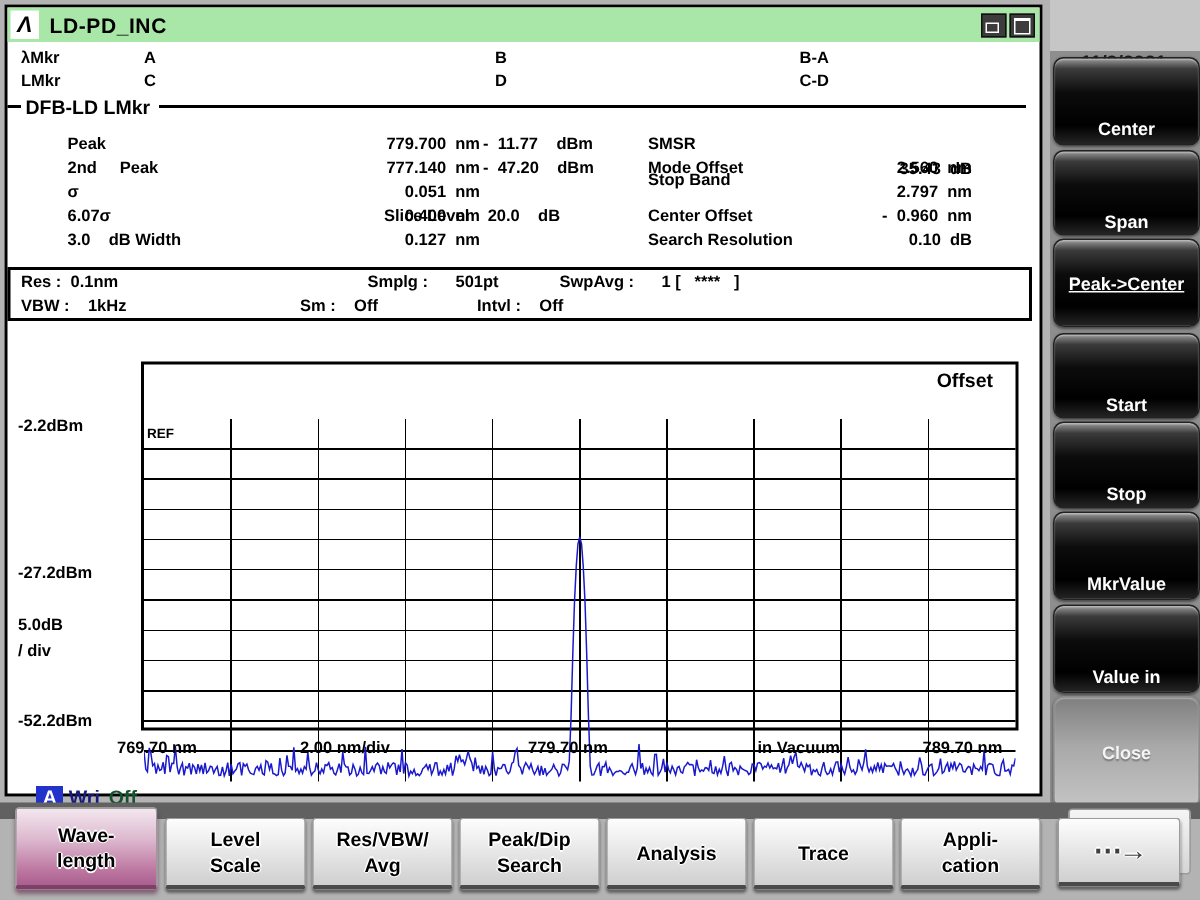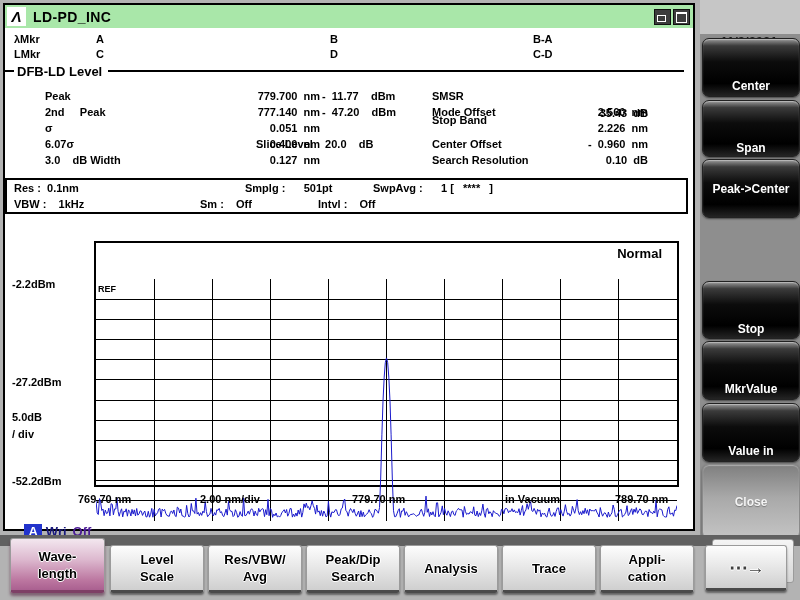--- a/index.html
+++ b/index.html
@@ -39,32 +39,32 @@
   #chart-frame{left:94px;top:241px;width:581px;height:242px;border:2px solid #000;background:#fff;}
   #trace-svg{display:block;width:581px;height:242px;}
   #ref-label{left:98px;top:284px;font-size:9px;line-height:10px;}
   #normal-label{left:560px;top:246px;width:102px;text-align:right;font-size:13px;}
 
   
   #trace-status{left:10px;top:509px;font-size:13px;}
   #trace-a-badge{background:#2233cc;color:#fff;padding:0 4px 1px 4px;}
   #wri-off{border-bottom:2px solid #223;padding:0 3px 1px 2px;margin-left:2px;}
   #wri-lbl{color:#1a1a7e;}
-  #off-lbl{color:#4c1d95;margin-left:6px;}
+  #off-lbl{color:#14532d;margin-left:6px;}
 
   
   #right-strip{left:700px;top:0;width:100px;height:540px;background:#c6c6c6;}
   #sidebar-bg{left:700px;top:34px;width:100px;height:506px;background:#8e8e8e;}
   #datetime{left:700px;top:4px;width:98px;text-align:center;font-size:13px;line-height:15px;color:#1c1c1c;font-weight:bold;}
   .skey{left:702px;width:96px;border-radius:7px;color:#fff;font-size:12px;text-align:center;
     background:linear-gradient(180deg,#9a9a9a 0,#3b3b3b 12%,#0c0c0c 40%,#000 78%,#242424 100%);
     border:1px solid #222;box-shadow:inset 0 1px 1px rgba(255,255,255,.35),0 1px 2px rgba(0,0,0,.5);cursor:pointer;}
   .skey .l1{margin-top:12px;}
   .skey .l2{margin-top:7px;}
-  .skey.single{display:flex;align-items:center;justify-content:center;}
+  .skey.single{display:flex;align-items:center;justify-content:center;text-decoration:underline;}
   .optrow{display:flex;justify-content:space-evenly;margin-top:8px;}
   .opt.sel{border-bottom:2px solid #fff;padding-bottom:1px;}
   .skey.gray{background:linear-gradient(180deg,#7f7f7f,#a9a9a9 45%,#c4c4c4);border:1px solid #8a8a8a;
     display:flex;align-items:center;justify-content:center;color:#f4f4f4;text-shadow:0 1px 1px #777;}
 
   
   #softkey-strip{left:0;top:535px;width:800px;height:11px;background:#616161;}
   .fkey{top:545px;height:44px;width:92px;border-radius:3px;cursor:pointer;
     background:linear-gradient(180deg,#fdfdfd,#e9e9e9 45%,#cfcfcf);
     border:1px solid #9b9b9b;border-bottom:3px solid #4a4a4a;box-shadow:0 2px 2px rgba(0,0,0,.45);
@@ -99,21 +99,21 @@
   <div class="abs t13" style="left:96px;top:32px">A</div>
   <div class="abs t13" style="left:330px;top:32px">B</div>
   <div class="abs t13" style="left:533px;top:32px">B-A</div>
   <div class="abs t13" style="left:14px;top:47px">LMkr</div>
   <div class="abs t13" style="left:96px;top:47px">C</div>
   <div class="abs t13" style="left:330px;top:47px">D</div>
   <div class="abs t13" style="left:533px;top:47px">C-D</div>
 
   <div class="abs" id="section-row">
     <div class="dash"></div>
-    <div class="title">DFB-LD Level</div>
+    <div class="title">DFB-LD LMkr</div>
     <div class="rule"></div>
   </div>
 
   <div class="abs t13 res-label" style="top:89px">Peak</div>
   <div class="abs t13 res-val" style="top:89px">779.700  nm</div>
   <div class="abs t13 ex322" style="top:89px">-  11.77    dBm</div>
   <div class="abs t13 res-label" style="top:105px">2nd     Peak</div>
   <div class="abs t13 res-val" style="top:105px">777.140  nm</div>
   <div class="abs t13 ex322" style="top:105px">-  47.20    dBm</div>
   <div class="abs t13 res-label" style="top:121px">σ</div>
@@ -122,21 +122,21 @@
   <div class="abs t13 res-val" style="top:137px">0.400  nm</div>
   <div class="abs t13 ex256" style="top:137px">Slice Level    20.0    dB</div>
   <div class="abs t13 res-label" style="top:153px">3.0    dB Width</div>
   <div class="abs t13 res-val" style="top:153px">0.127  nm</div>
 
   <div class="abs t13 rres-label" style="top:89px">SMSR</div>
   <div class="abs t13 rres-val" style="top:106px">35.43  dB</div>
   <div class="abs t13 rres-label" style="top:105px">Mode Offset</div>
   <div class="abs t13 rres-val" style="top:105px">2.560  nm</div>
   <div class="abs t13 rres-label" style="top:113px">Stop Band</div>
-  <div class="abs t13 rres-val" style="top:121px">2.226  nm</div>
+  <div class="abs t13 rres-val" style="top:121px">2.797  nm</div>
   <div class="abs t13 rres-label" style="top:137px">Center Offset</div>
   <div class="abs t13 rres-val" style="top:137px">-  0.960  nm</div>
   <div class="abs t13 rres-label" style="top:153px">Search Resolution</div>
   <div class="abs t13 rres-val" style="top:153px">0.10  dB</div>
 
   <div class="abs" id="settings-box"></div>
   <div class="abs t13" style="left:14px;top:181px">Res :  0.1nm</div>
   <div class="abs t13" style="left:245px;top:181px">Smplg :      501pt</div>
   <div class="abs t13" style="left:373px;top:181px">SwpAvg :      1 [   ****   ]</div>
   <div class="abs t13" style="left:14px;top:197px">VBW :    1kHz</div>
@@ -164,21 +164,21 @@
           <line x1="0" y1="141.2" x2="581" y2="141.2"></line>
           <line x1="0" y1="161.3" x2="581" y2="161.3"></line>
           <line x1="0" y1="181.5" x2="581" y2="181.5"></line>
           <line x1="0" y1="201.7" x2="581" y2="201.7"></line>
           <line x1="0" y1="221.8" x2="581" y2="221.8"></line>
         </g>
         <polyline points="0.0,222.1 1.2,233.9 2.3,235.5 3.5,219.6 4.6,223.2 5.8,231.5 7.0,230.0 8.1,236.7 9.3,231.1 10.5,234.6 11.6,234.0 12.8,229.2 13.9,236.9 15.1,224.7 16.3,225.4 17.4,235.8 18.6,229.9 19.8,230.0 20.9,218.7 22.1,232.3 23.2,237.2 24.4,232.7 25.6,229.8 26.7,237.9 27.9,232.2 29.1,233.0 30.2,229.8 31.4,237.2 32.5,230.9 33.7,232.6 34.9,237.0 36.0,230.4 37.2,235.1 38.3,230.9 39.5,237.0 40.7,229.5 41.8,236.2 43.0,234.9 44.2,231.8 45.3,232.2 46.5,236.4 47.6,233.9 48.8,232.0 50.0,237.9 51.1,237.8 52.3,232.3 53.5,238.2 54.6,235.4 55.8,229.4 56.9,238.2 58.1,230.4 59.3,236.8 60.4,235.2 61.6,233.7 62.7,230.2 63.9,229.5 65.1,238.0 66.2,230.1 67.4,231.8 68.6,230.4 69.7,234.2 70.9,236.4 72.0,236.9 73.2,237.4 74.4,233.2 75.5,231.9 76.7,234.5 77.9,231.0 79.0,236.7 80.2,237.6 81.3,228.1 82.5,229.1 83.7,234.0 84.8,230.0 86.0,236.7 87.1,237.0 88.3,238.0 89.5,237.4 90.6,226.4 91.8,234.6 93.0,238.0 94.1,236.3 95.3,224.5 96.4,231.8 97.6,231.9 98.8,234.5 99.9,219.2 101.1,235.1 102.3,233.4 103.4,236.7 104.6,233.7 105.7,236.4 106.9,232.1 108.1,233.8 109.2,222.6 110.4,232.6 111.6,237.7 112.7,236.0 113.9,235.1 115.0,229.4 116.2,234.4 117.4,236.9 118.5,233.6 119.7,236.1 120.8,230.8 122.0,231.3 123.2,229.4 124.3,233.7 125.5,232.7 126.7,236.6 127.8,237.6 129.0,234.0 130.1,230.1 131.3,236.1 132.5,222.4 133.6,230.5 134.8,232.4 136.0,232.4 137.1,237.6 138.3,236.4 139.4,230.7 140.6,233.6 141.8,238.3 142.9,237.1 144.1,232.6 145.3,236.3 146.4,237.4 147.6,218.9 148.7,236.5 149.9,236.6 151.1,234.6 152.2,232.1 153.4,235.2 154.5,231.1 155.7,229.7 156.9,231.6 158.0,237.0 159.2,232.1 160.4,235.7 161.5,236.6 162.7,229.3 163.8,232.9 165.0,230.9 166.2,229.6 167.3,230.2 168.5,237.6 169.7,230.7 170.8,235.7 172.0,220.4 173.1,236.7 174.3,229.4 175.5,231.2 176.6,238.3 177.8,235.1 178.9,236.8 180.1,234.0 181.3,237.9 182.4,236.9 183.6,238.1 184.8,236.4 185.9,233.4 187.1,232.3 188.2,230.7 189.4,234.0 190.6,230.5 191.7,237.2 192.9,234.4 194.1,229.5 195.2,229.6 196.4,238.1 197.5,235.0 198.7,237.6 199.9,234.0 201.0,237.1 202.2,231.0 203.3,235.2 204.5,229.6 205.7,238.1 206.8,233.6 208.0,224.9 209.2,228.6 210.3,224.1 211.5,228.7 212.6,227.7 213.8,230.8 215.0,226.6 216.1,221.8 217.3,226.6 218.5,229.4 219.6,235.1 220.8,226.0 221.9,233.2 223.1,231.9 224.3,236.7 225.4,231.5 226.6,237.2 227.8,232.0 228.9,234.4 230.1,238.0 231.2,236.9 232.4,222.3 233.6,233.7 234.7,238.1 235.9,232.8 237.0,233.5 238.2,233.2 239.4,230.7 240.5,230.8 241.7,235.1 242.9,236.8 244.0,235.4 245.2,229.9 246.3,229.1 247.5,222.1 248.7,220.0 249.8,231.3 251.0,232.9 252.2,237.2 253.3,232.3 254.5,229.5 255.6,231.3 256.8,233.6 258.0,230.2 259.1,234.3 260.3,237.2 261.4,235.0 262.6,232.0 263.8,238.0 264.9,231.6 266.1,237.6 267.3,233.1 268.4,237.8 269.6,236.1 270.7,235.2 271.9,233.8 273.1,230.7 274.2,233.4 275.4,234.7 276.6,238.3 277.7,236.4 278.9,230.5 280.0,230.6 281.2,232.3 282.4,234.2 283.5,228.6 284.7,199.0 285.9,155.8 287.0,122.1 288.2,98.1 289.3,83.7 290.5,78.9 291.7,83.7 292.8,98.1 294.0,122.1 295.1,155.8 296.3,199.0 297.5,231.7 298.6,237.7 299.8,237.6 301.0,234.7 302.1,231.6 303.3,229.7 304.4,238.3 305.6,232.0 306.8,232.1 307.9,229.2 309.1,236.3 310.3,232.7 311.4,234.8 312.6,237.9 313.7,236.3 314.9,235.4 316.1,235.4 317.2,234.7 318.4,235.3 319.6,236.6 320.7,237.3 321.9,235.9 323.0,235.9 324.2,232.2 325.4,230.2 326.5,233.8 327.7,237.3 328.8,233.2 330.0,217.1 331.2,233.3 332.3,229.8 333.5,237.5 334.7,233.1 335.8,236.0 337.0,232.7 338.1,236.3 339.3,237.8 340.5,223.9 341.6,223.8 342.8,237.8 344.0,235.8 345.1,233.3 346.3,226.9 347.4,235.7 348.6,229.5 349.8,234.2 350.9,236.2 352.1,231.8 353.2,234.2 354.4,237.6 355.6,232.7 356.7,232.0 357.9,235.6 359.1,236.4 360.2,232.2 361.4,231.0 362.5,229.3 363.7,230.8 364.9,230.7 366.0,231.0 367.2,238.2 368.4,227.5 369.5,232.7 370.7,235.5 371.8,234.3 373.0,235.1 374.2,232.8 375.3,233.0 376.5,234.6 377.7,227.8 378.8,236.2 380.0,236.7 381.1,232.0 382.3,237.6 383.5,233.8 384.6,236.5 385.8,231.8 386.9,225.1 388.1,234.1 389.3,238.3 390.4,230.3 391.6,229.3 392.8,234.8 393.9,232.7 395.1,234.1 396.2,237.7 397.4,231.7 398.6,233.4 399.7,234.1 400.9,234.7 402.1,235.2 403.2,237.3 404.4,236.2 405.5,230.4 406.7,230.9 407.9,234.8 409.0,229.9 410.2,229.4 411.3,230.2 412.5,233.7 413.7,231.8 414.8,232.5 416.0,229.7 417.2,233.0 418.3,230.9 419.5,233.5 420.6,232.9 421.8,233.6 423.0,229.7 424.1,236.1 425.3,231.6 426.5,226.5 427.6,236.6 428.8,232.8 429.9,231.0 431.1,224.7 432.3,230.3 433.4,225.7 434.6,222.6 435.8,231.7 436.9,232.5 438.1,229.4 439.2,232.0 440.4,235.3 441.6,230.3 442.7,232.2 443.9,230.9 445.0,237.8 446.2,234.2 447.4,235.4 448.5,234.0 449.7,237.2 450.9,238.1 452.0,233.1 453.2,229.1 454.3,235.0 455.5,237.3 456.7,236.5 457.8,233.5 459.0,237.4 460.2,232.4 461.3,229.1 462.5,228.9 463.6,235.8 464.8,230.6 466.0,234.7 467.1,237.1 468.3,232.1 469.4,225.7 470.6,232.4 471.8,235.6 472.9,234.3 474.1,237.1 475.3,234.8 476.4,227.3 477.6,231.3 478.7,234.3 479.9,229.2 481.1,220.6 482.2,231.7 483.4,235.6 484.6,232.7 485.7,235.8 486.9,231.6 488.0,234.7 489.2,229.2 490.4,234.4 491.5,230.8 492.7,236.3 493.8,230.0 495.0,231.8 496.2,231.6 497.3,231.7 498.5,232.0 499.7,230.0 500.8,233.1 502.0,235.2 503.1,238.0 504.3,228.6 505.5,234.0 506.6,237.2 507.8,234.5 509.0,233.7 510.1,235.5 511.3,238.3 512.4,233.0 513.6,237.7 514.8,235.6 515.9,233.9 517.1,226.0 518.3,230.5 519.4,237.4 520.6,237.7 521.7,235.2 522.9,232.6 524.1,231.0 525.2,230.4 526.4,238.0 527.5,237.0 528.7,235.4 529.9,233.1 531.0,226.7 532.2,236.5 533.4,235.4 534.5,231.9 535.7,229.7 536.8,235.5 538.0,230.1 539.2,233.3 540.3,228.6 541.5,234.4 542.7,232.0 543.8,229.9 545.0,230.9 546.1,235.3 547.3,235.7 548.5,233.5 549.6,232.0 550.8,232.5 551.9,237.6 553.1,230.5 554.3,233.2 555.4,233.4 556.6,234.8 557.8,232.1 558.9,234.1 560.1,220.8 561.2,237.8 562.4,231.2 563.6,230.1 564.7,230.3 565.9,230.9 567.1,236.3 568.2,237.5 569.4,238.0 570.5,238.0 571.7,230.4 572.9,227.8 574.0,235.1 575.2,234.8 576.4,233.9 577.5,237.2 578.7,231.1 579.8,231.6 581.0,226.5 " fill="none" stroke="#1a1acc" stroke-width="1"></polyline>
       </svg>
   </div>
   <div class="abs" id="ref-label">REF</div>
-  <div class="abs" id="normal-label">Normal</div>
+  <div class="abs" id="normal-label">Offset</div>
 
   <div class="abs t13" style="left:12px;top:277px">-2.2dBm</div>
   <div class="abs t13" style="left:12px;top:375px">-27.2dBm</div>
   <div class="abs t13" style="left:12px;top:410px">5.0dB</div>
   <div class="abs t13" style="left:12px;top:427px">/ div</div>
   <div class="abs t13" style="left:12px;top:474px">-52.2dBm</div>
 
   <div class="abs t13" style="left:78px;top:492px">769.70 nm</div>
   <div class="abs t13" style="left:200px;top:492px">2.00 nm/div</div>
   <div class="abs t13" style="left:352px;top:492px">779.70 nm</div>
@@ -199,20 +199,24 @@
   <div class="abs skey" style="top:38px;height:57px">
     <div class="l1">Center</div>
     <div class="l2">779.70nm</div>
   </div>
   <div class="abs skey" style="top:100px;height:55px">
     <div class="l1">Span</div>
     <div class="l2">20.00nm</div>
   </div>
   <div class="abs skey single" style="top:159px;height:57px">
     <div>Peak-&gt;Center</div>
+  </div>
+  <div class="abs skey" style="top:222px;height:55px">
+    <div class="l1">Start</div>
+    <div class="l2">769.70nm</div>
   </div>
   <div class="abs skey" style="top:281px;height:56px">
     <div class="l1">Stop</div>
     <div class="l2">789.70nm</div>
   </div>
   <div class="abs skey" style="top:341px;height:57px">
     <div class="l1">MkrValue</div>
     <div class="optrow">
       <span class="opt sel">Wl</span>
       <span class="opt">Freq</span>

